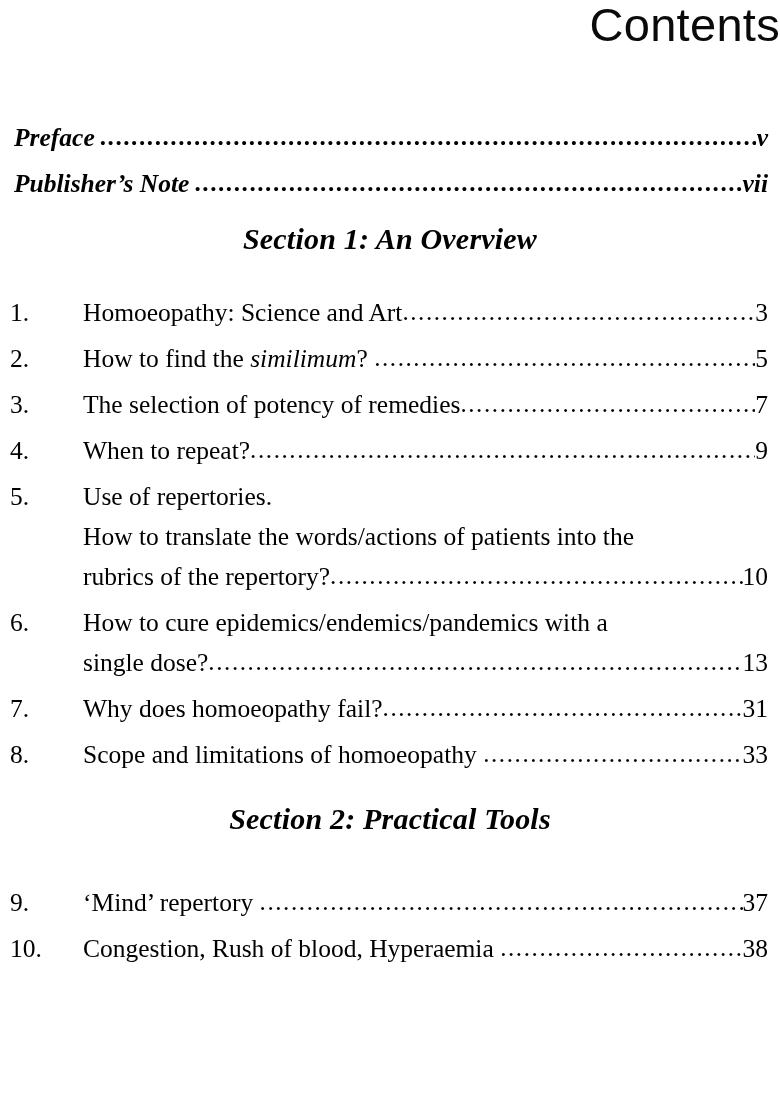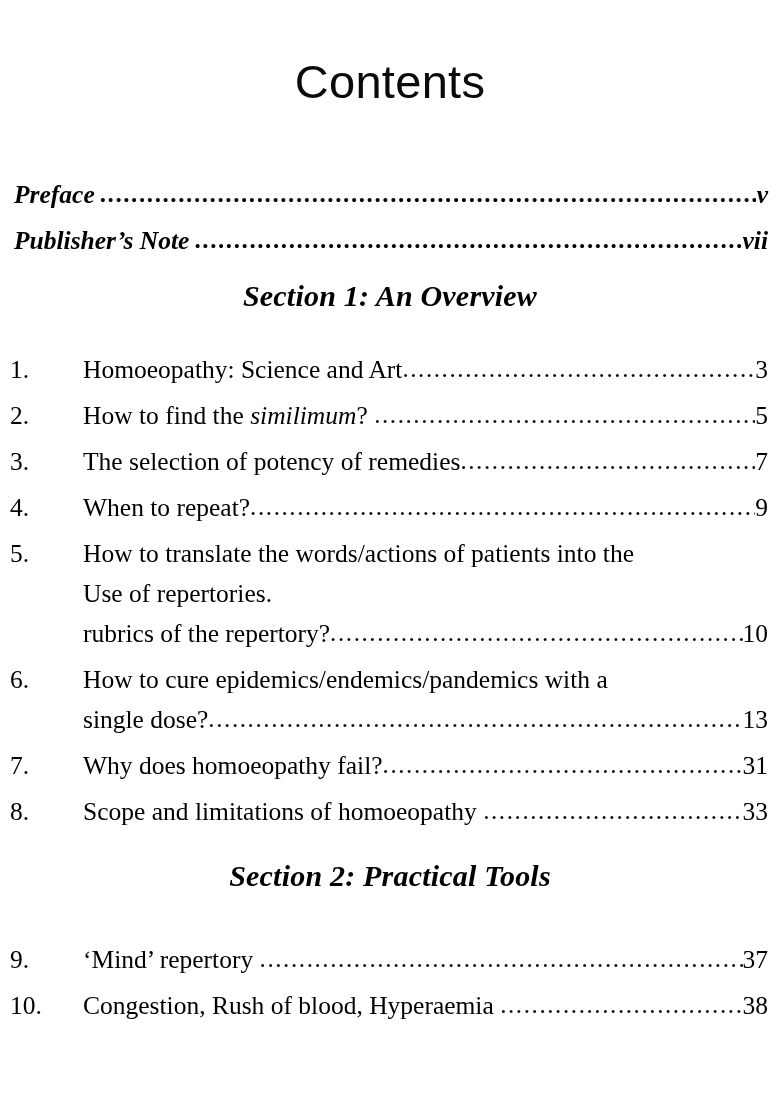--- a/index.html
+++ b/index.html
@@ -21,24 +21,23 @@
     width: 780px;
     height: 1108px;
     box-sizing: border-box;
   }
 
   
   .page-title {
     font-family: "Liberation Sans", "DejaVu Sans", sans-serif;
     font-size: 47px;
     font-weight: 400;
-    text-align: center;
+    text-align: right;
     letter-spacing: 0.3px;
     margin: 0;
-    padding-top: 57px;
     line-height: 1.05;
     color: #0a0a0a;
   }
 
   
   .frontmatter {
     margin-top: 76px;
     padding: 0 12px 0 14px;
   }
   .fm-row {
@@ -198,22 +197,22 @@
           <span class="toc-text">When to repeat?</span>
           <span class="toc-leader">...........................................................................................................................................</span>
           <span class="toc-page">9</span>
         </span>
       </span>
     </div>
 
     <div class="toc-entry">
       <span class="toc-num">5.</span>
       <span class="toc-body">
+        <span class="plain-line" style="display:block">Use of repertories.</span>
         <span class="plain-line" style="display:block">How to translate the words/actions of patients into the</span>
-        <span class="plain-line" style="display:block">Use of repertories.</span>
         <span class="toc-line">
           <span class="toc-text">rubrics of the repertory?</span>
           <span class="toc-leader">...........................................................................................................................................</span>
           <span class="toc-page">10</span>
         </span>
       </span>
     </div>
 
     <div class="toc-entry">
       <span class="toc-num">6.</span>

